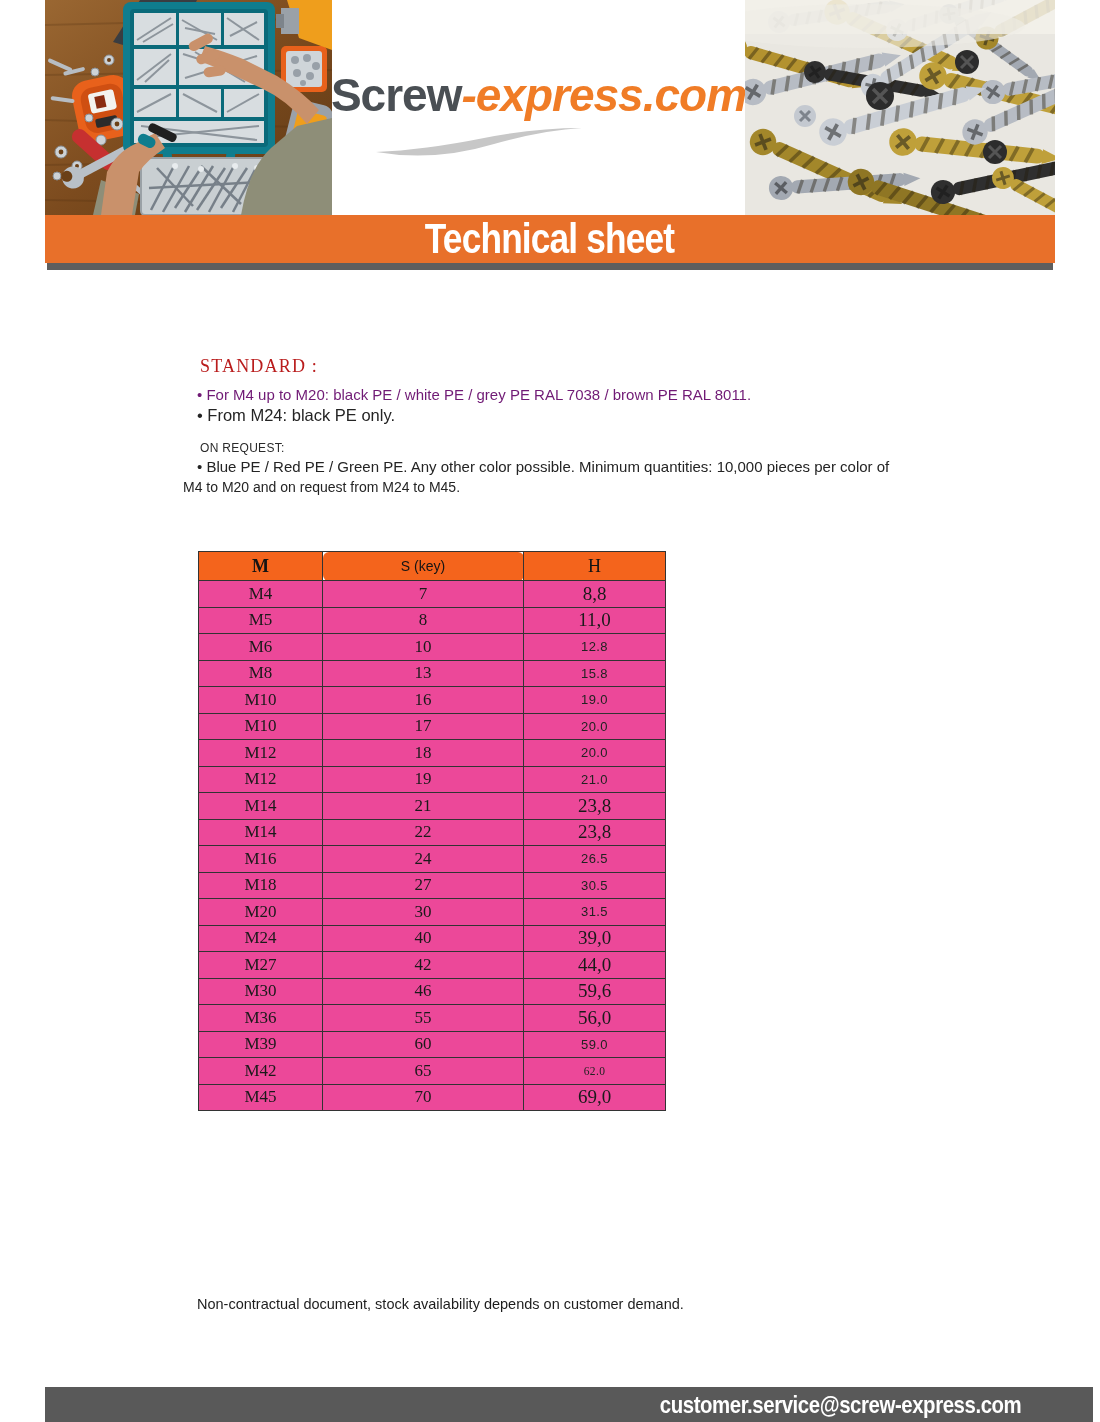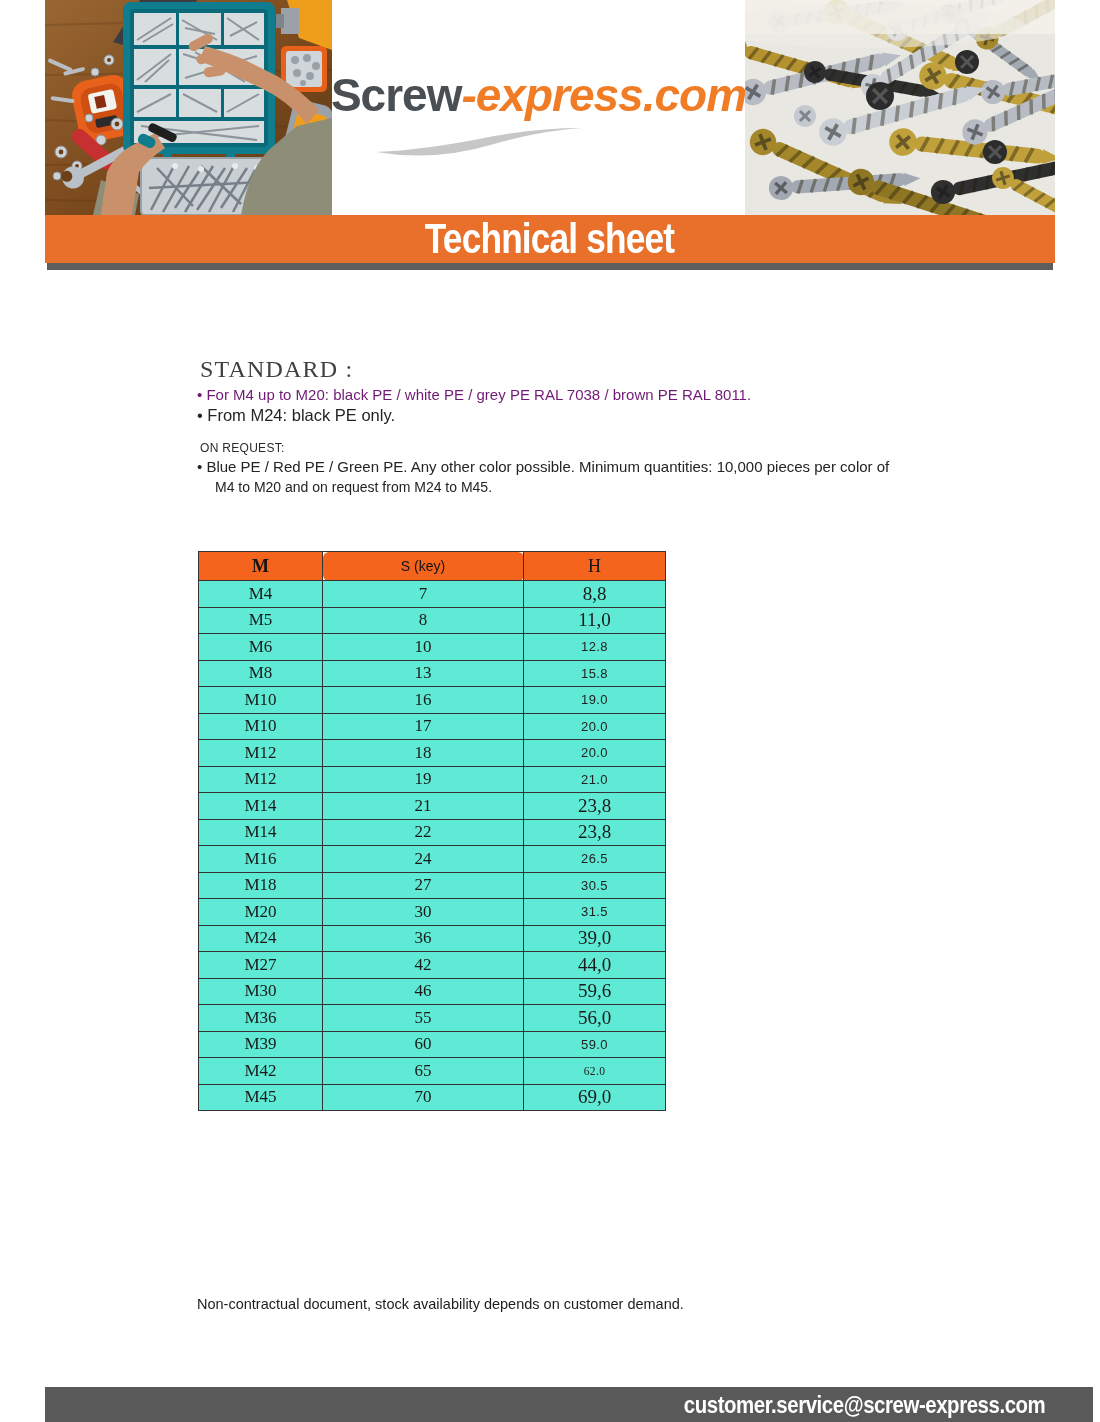--- a/index.html
+++ b/index.html
@@ -53,41 +53,41 @@
   }
   .banner-strip {
     position: absolute; left: 47px; top: 263px; width: 1006px; height: 7px;
     background: var(--strip-gray, #5e5e5e);
   }
 
   
   .std-heading {
     position: absolute; left: 200px; top: 356px;
     font-family: "Liberation Serif", serif;
-    font-size: 24px; letter-spacing: 1.2px; color: #404040;
+    font-size: 18px; letter-spacing: 1.2px; color: #b91c1c;
   }
   .std-bullet-1 { position: absolute; left: 197px; top: 386px; font-size: 15px; color: #701a75; }
   .std-bullet-2 { position: absolute; left: 197px; top: 406px; font-size: 16.5px; color: #242424; }
   .onreq-heading { position: absolute; left: 200px; top: 441px; font-size: 12px; letter-spacing: .3px; color: #2a2a2a; }
   .onreq-line-1 { position: absolute; left: 197px; top: 458px; font-size: 15px; color: #242424; }
-  .onreq-line-2 { position: absolute; left: 215px; top: 479px; font-size: 14px; color: #242424; }
+  .onreq-line-2 { position: absolute; left: 183px; top: 479px; font-size: 14px; color: #242424; }
 
   
   .spec-table {
     position: absolute; left: 198px; top: 551px;
     border-collapse: collapse;
     table-layout: fixed;
   }
   .spec-table th, .spec-table td {
     border: 1.6px solid #333333;
     text-align: center; vertical-align: middle;
     padding: 0;
   }
   .spec-table th { height: 29px; background: var(--table-header-orange, #f4641c); }
-  .spec-table td { height: 26.5px; background: #5eead4; }
+  .spec-table td { height: 26.5px; background: #ec4899; }
   .col-m { width: 124px; }
   .col-s { width: 201px; }
   .col-h { width: 142px; }
   .th-m { font-family: "Liberation Serif", serif; font-weight: bold; font-size: 18px; color: #141414; }
   .th-s { font-family: "Liberation Sans", sans-serif; font-weight: normal; font-size: 14px; color: #141414; border-radius: 6px; }
   .th-h { font-family: "Liberation Serif", serif; font-weight: normal; font-size: 18px; color: #141414; }
   .cell-m, .cell-s {
     font-family: "Liberation Serif", serif; font-size: 17px; color: #1a1a1a;
   }
   .cell-h.h-serif { font-family: "Liberation Serif", serif; font-size: 19px; color: #1a1a1a; }
@@ -96,21 +96,21 @@
 
   
   .footer-note {
     position: absolute; left: 197px; top: 1296px;
     font-size: 14.5px; color: #1d1d1d;
   }
   .bottom-bar {
     position: absolute; left: 45px; top: 1387px; width: 1048px; height: 35px;
     background: var(--bar-gray, #595959);
     display: flex; align-items: center; justify-content: flex-end;
-    padding-right: 48px;
+    padding-right: 72px;
   }
   .bottom-bar-email {
     color: #ffffff; font-size: 24px; font-weight: bold; letter-spacing: -0.5px;
     transform: scaleX(0.85); transform-origin: right center;
     line-height: 1;
   }
 </style>
 </head>
 <body>
 
@@ -417,21 +417,21 @@
           <td class="col-s cell-s">27</td>
           <td class="col-h cell-h h-sans">30.5</td>
         </tr>
         <tr>
           <td class="col-m cell-m">M20</td>
           <td class="col-s cell-s">30</td>
           <td class="col-h cell-h h-sans">31.5</td>
         </tr>
         <tr>
           <td class="col-m cell-m">M24</td>
-          <td class="col-s cell-s">36</td>
+          <td class="col-s cell-s">40</td>
           <td class="col-h cell-h h-serif">39,0</td>
         </tr>
         <tr>
           <td class="col-m cell-m">M27</td>
           <td class="col-s cell-s">42</td>
           <td class="col-h cell-h h-serif">44,0</td>
         </tr>
         <tr>
           <td class="col-m cell-m">M30</td>
           <td class="col-s cell-s">46</td>

